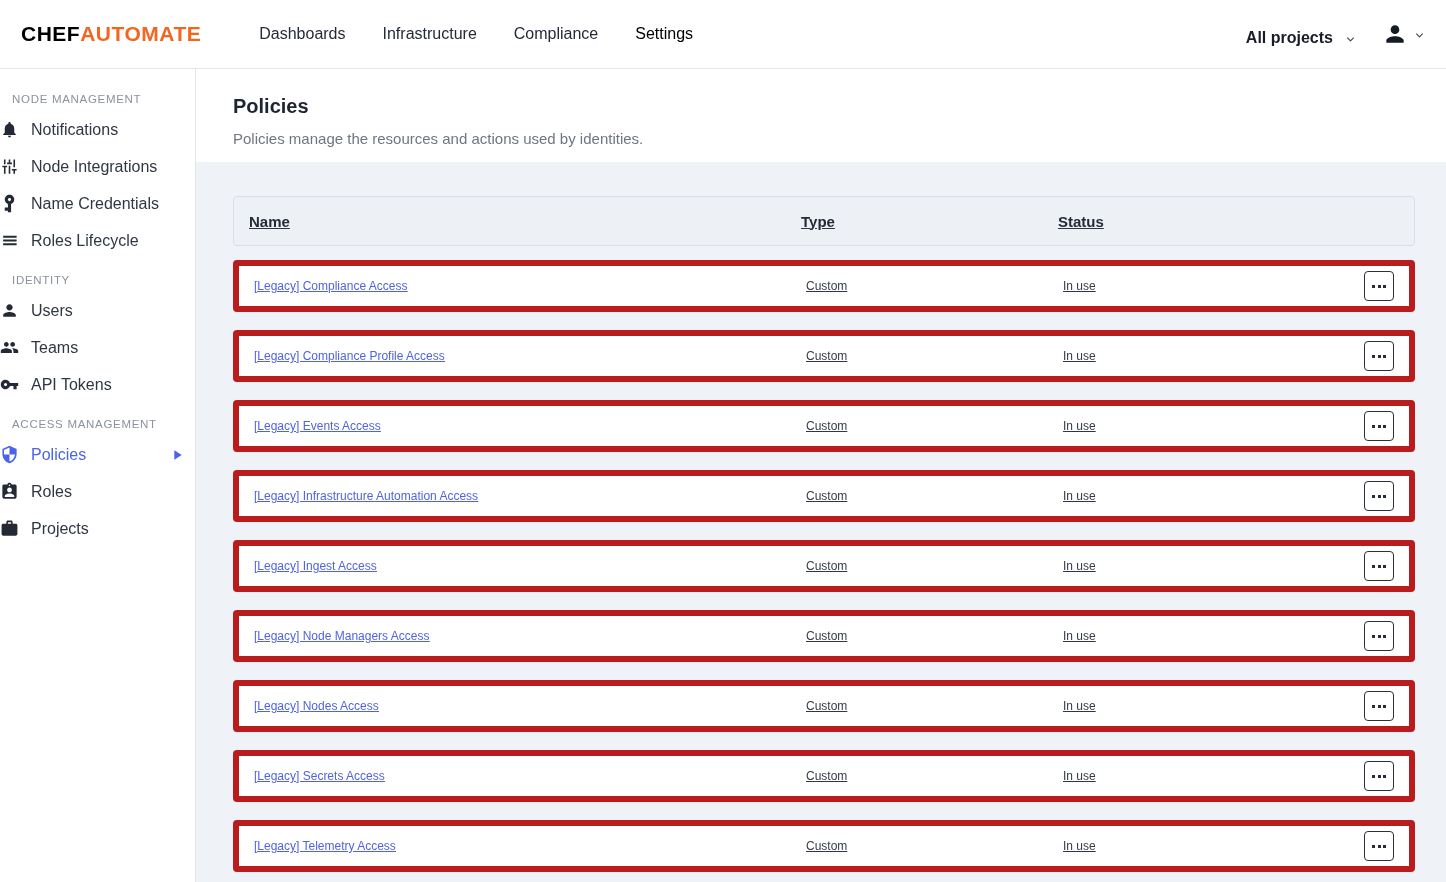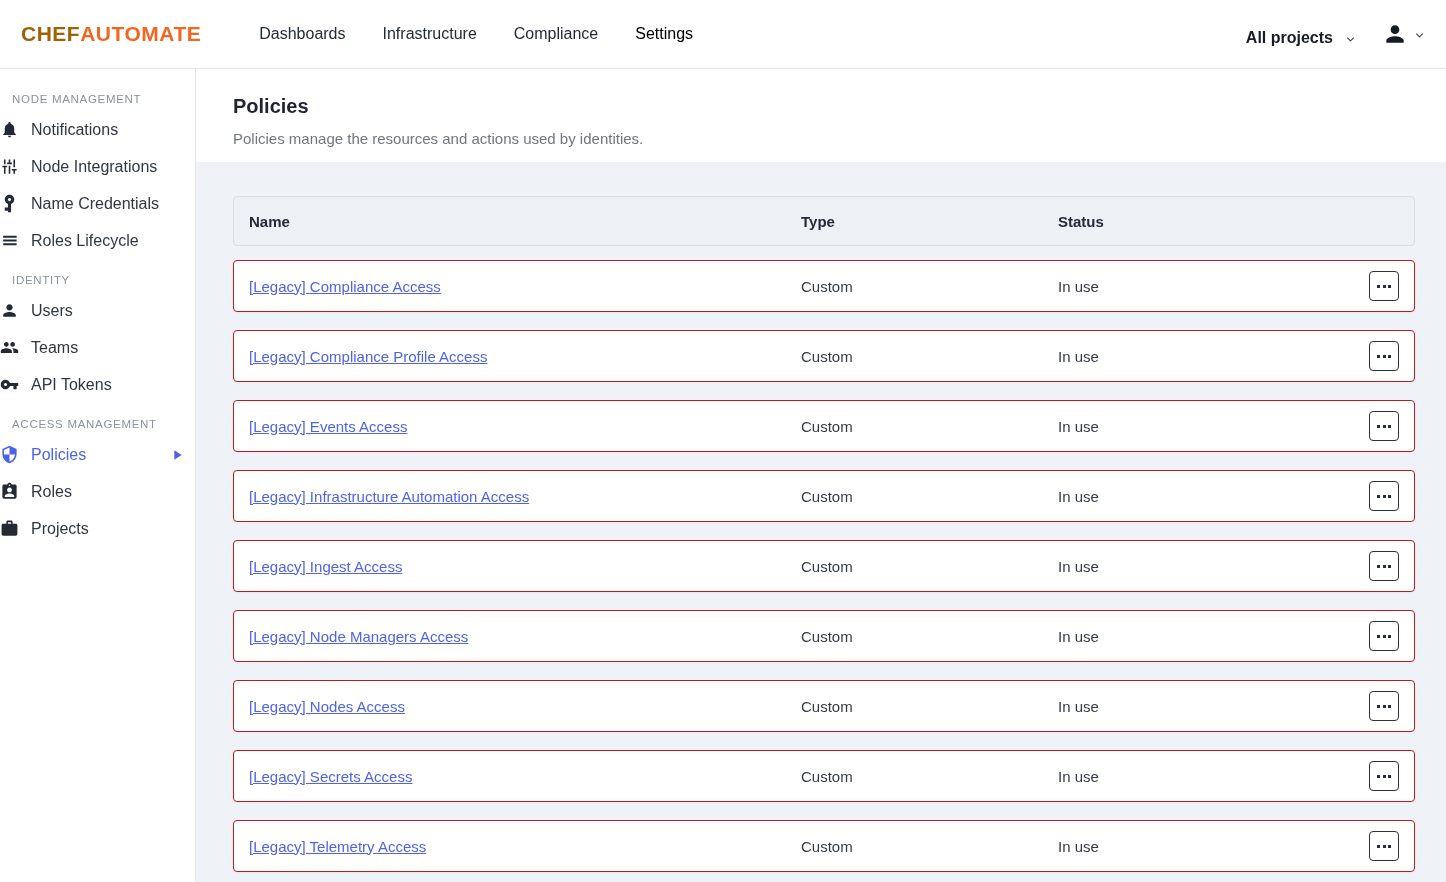--- a/index.html
+++ b/index.html
@@ -13,21 +13,21 @@
 
   
   .topnav {
     height: 69px; flex: 0 0 69px;
     display: flex; align-items: center;
     background: #ffffff;
     border-bottom: 1px solid #e3e7ec;
     position: relative; z-index: 3;
   }
   .logo { margin-left: 21px; font-size: 21px; letter-spacing: 0.5px; white-space: nowrap; cursor: pointer; }
-  .logo .chef { font-weight: 800; color: #a16207; }
+  .logo .chef { font-weight: 800; color: #000000; }
   .logo .automate { font-weight: 600; color: #f3661f; }
   .nav-links { display: flex; margin-left: 58px; gap: 37px; font-size: 16px; }
   .nav-link { color: #242b38; text-decoration: none; cursor: pointer; }
   .nav-link.active { color: #000000; }
   .topnav-right { margin-left: auto; margin-right: 20px; display: flex; align-items: flex-end; gap: 25px; }
   .projects-filter { display: flex; align-items: center; gap: 11px; font-size: 16px; font-weight: 700; color: #171c26; cursor: pointer; }
   .user-menu { display: flex; align-items: center; gap: 5px; cursor: pointer; color: #151a23; }
   .chev { width: 13px; height: 13px; color: #3a414d; }
 
   
@@ -50,36 +50,36 @@
   .side-item .itm-icon { width: 19px; height: 19px; margin-right: 12px; flex: 0 0 19px; color: #232a36; }
   .side-item.active, .side-item.active .itm-icon { color: #4b63e8; }
   .side-item .expand-arrow { position: absolute; right: 10px; width: 16px; height: 16px; color: #4b63e8; }
 
   
   .content { flex: 1; background: #eff2f6; display: flex; flex-direction: column; overflow: hidden; }
   .page-header { background: #ffffff; height: 93px; flex: 0 0 93px; padding: 26px 37px 0 37px; }
   .page-title { font-size: 20px; font-weight: 700; color: #1e2430; }
   .page-desc { font-size: 15px; color: #6f7682; margin-top: 12px; }
 
-  .table-area { padding: 34px 31px 0 37px; overflow: hidden; }
+  .table-area { padding: 34px 31px 0 37px; overflow: hidden; text-decoration: underline; }
   .thead-card, .row-card {
     display: grid; grid-template-columns: 552px 257px 1fr;
     align-items: center; padding-left: 15px;
     border-radius: 4px;
   }
   .thead-card {
     height: 50px; margin-bottom: 14px;
     background: #edf0f4; border: 1px solid #d9dee6;
     font-size: 15px; font-weight: 700; color: #242a36;
   }
   .row-card {
     height: 52px; margin-bottom: 18px; position: relative;
-    background: #ffffff; border: 1px solid #b91c1c;
+    background: #ffffff; border: 6px solid #b91c1c;
     box-shadow: 0 1px 2px rgba(40,50,70,0.04);
-    font-size: 15px; color: #343b47;
+    font-size: 12px; color: #343b47;
   }
   .row-link { color: #4f63e4; text-decoration: underline; cursor: pointer; }
   .menu-btn {
     position: absolute; right: 15px; top: 50%; transform: translateY(-50%);
     width: 30px; height: 30px; border: 1px solid #2a303c; border-radius: 4px;
     background: #ffffff; cursor: pointer;
     display: flex; align-items: center; justify-content: center; gap: 2.5px;
   }
   .menu-btn .dot { width: 3px; height: 3px; background: #262c38; }
 </style>

